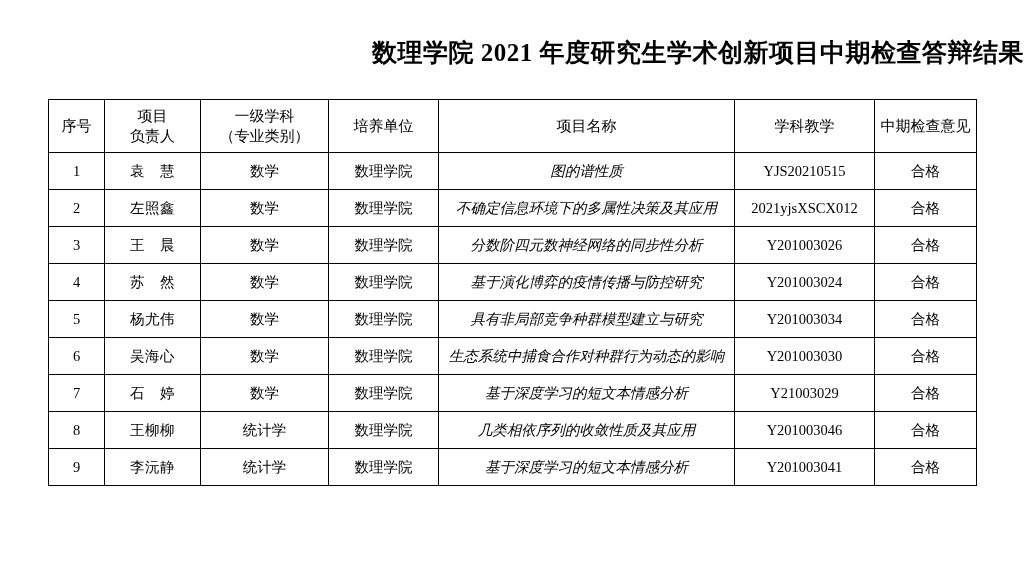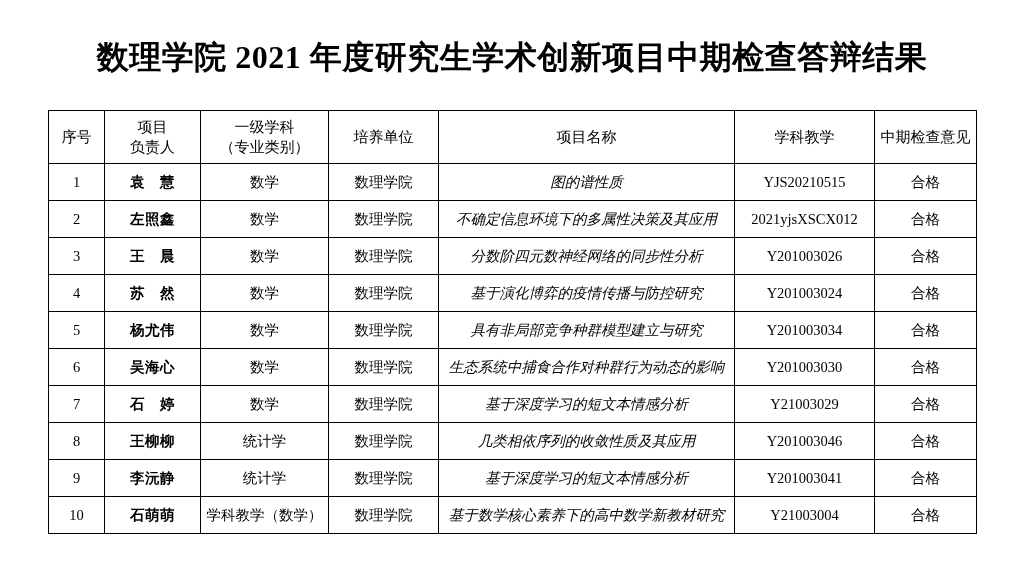--- a/index.html
+++ b/index.html
@@ -15,22 +15,22 @@
     overflow: hidden;
   }
   .page {
     width: 1024px;
     height: 585px;
     box-sizing: border-box;
     padding: 0;
     position: relative;
   }
   .doc-title {
-    text-align: center;
-    font-size: 32px;
+    text-align: right;
+    font-size: 25px;
     font-weight: bold;
     letter-spacing: 0.5px;
     margin: 0;
     padding-top: 36px;
     padding-bottom: 0;
     font-family: "Liberation Serif", "DejaVu Serif", serif;
     color: #000;
   }
   .table-wrap {
     margin: 30px auto 12px auto;
@@ -65,21 +65,21 @@
   }
   
   col.c-seq      { width: 56px; }
   col.c-leader   { width: 96px; }
   col.c-disc     { width: 128px; }
   col.c-unit     { width: 110px; }
   col.c-name     { width: 296px; }
   col.c-code     { width: 140px; }
   col.c-opinion  { width: 102px; }
 
-  .cell-leader { letter-spacing: 0.5px; font-weight: bold; }
+  .cell-leader { letter-spacing: 0.5px; }
   .cell-code { font-size: 14px; }
   .cell-name { font-size: 14.5px; font-style: italic; }
 </style>
 </head>
 <body>
 
 <div class="page">
 
   <h1 class="doc-title">数理学院 2021 年度研究生学术创新项目中期检查答辩结果</h1>
 
@@ -186,26 +186,17 @@
         </tr>
         <tr>
           <td>9</td>
           <td class="cell-leader">李沅静</td>
           <td>统计学</td>
           <td>数理学院</td>
           <td class="cell-name">基于深度学习的短文本情感分析</td>
           <td class="cell-code">Y201003041</td>
           <td>合格</td>
         </tr>
-        <tr>
-          <td>10</td>
-          <td class="cell-leader">石萌萌</td>
-          <td>学科教学（数学）</td>
-          <td>数理学院</td>
-          <td class="cell-name">基于数学核心素养下的高中数学新教材研究</td>
-          <td class="cell-code">Y21003004</td>
-          <td>合格</td>
-        </tr>
       </tbody>
     </table>
   </div>
 
 </div>
 
 </body></html>

